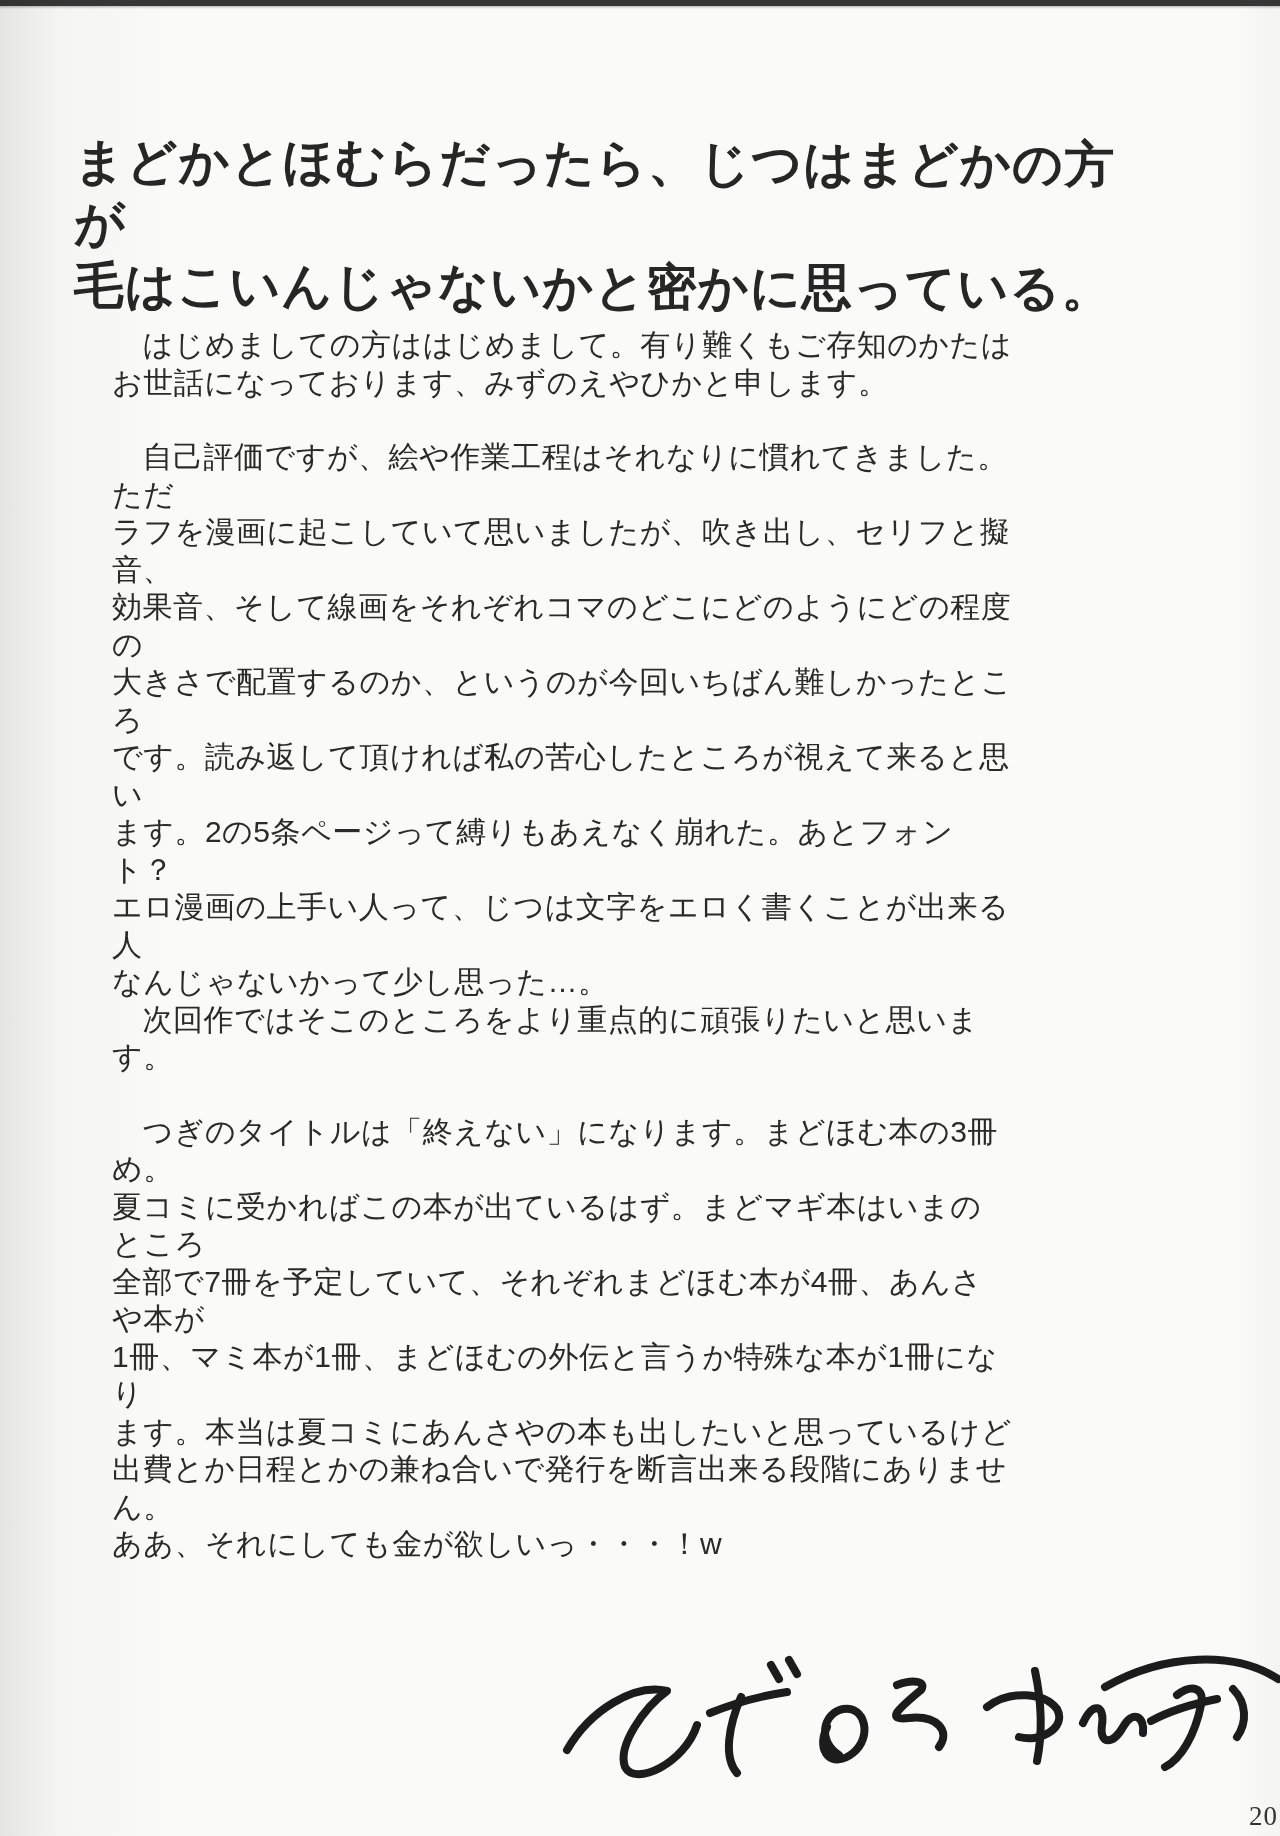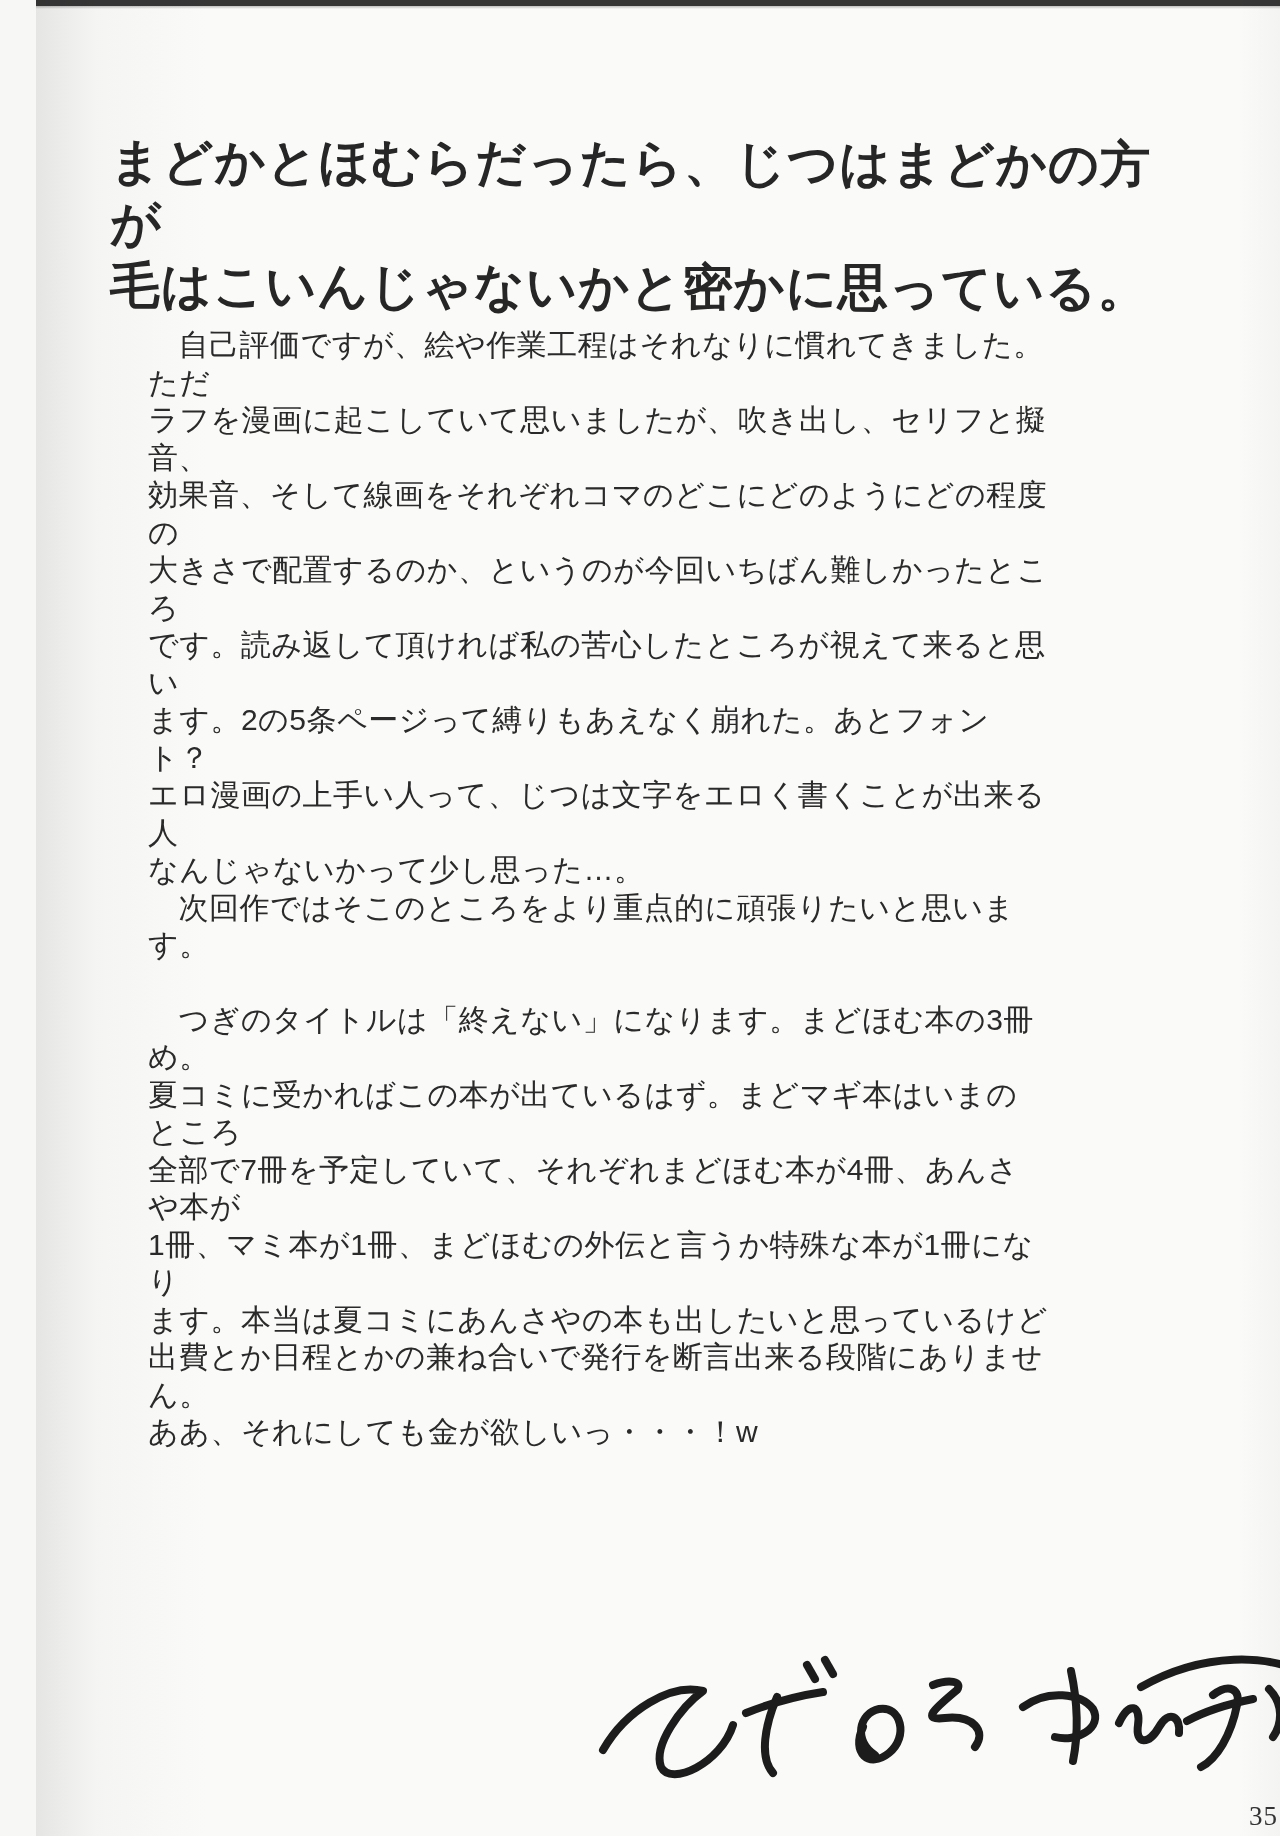--- a/index.html
+++ b/index.html
@@ -10,21 +10,20 @@
     font-family:"Liberation Sans","DejaVu Sans",sans-serif;
     color:#242424;
     position:relative;
   }
   .page{
     position:absolute;inset:0;
     background:
       linear-gradient(to right, rgba(190,190,190,.35) 0px, rgba(220,220,220,.18) 60px, rgba(255,255,255,0) 170px),
       linear-gradient(to left, rgba(225,225,225,.25) 0px, rgba(255,255,255,0) 40px),
       #fafaf8;
-    margin-left: 36px;
   }
   .scan-edge-top{
     position:absolute;top:0;left:0;right:0;height:6px;
     background:#141414;opacity:.85;
   }
   .scan-edge-top2{
     position:absolute;top:6px;left:0;right:0;height:3px;
     background:linear-gradient(to bottom, rgba(20,20,20,.25), rgba(0,0,0,0));
   }
   .title{
@@ -71,20 +70,22 @@
 
 <div class="page">
 
   <div class="scan-edge-top"></div>
   <div class="scan-edge-top2"></div>
 
   <div class="title">まどかとほむらだったら、じつはまどかの方が
 毛はこいんじゃないかと密かに思っている。</div>
 
   <div class="body-text">
+    <p class="para">　はじめましての方ははじめまして。有り難くもご存知のかたは
+お世話になっております、みずのえやひかと申します。</p>
     <p class="para">　自己評価ですが、絵や作業工程はそれなりに慣れてきました。ただ
 ラフを漫画に起こしていて思いましたが、吹き出し、セリフと擬音、
 効果音、そして線画をそれぞれコマのどこにどのようにどの程度の
 大きさで配置するのか、というのが今回いちばん難しかったところ
 です。読み返して頂ければ私の苦心したところが視えて来ると思い
 ます。2の5条ページって縛りもあえなく崩れた。あとフォント？
 エロ漫画の上手い人って、じつは文字をエロく書くことが出来る人
 なんじゃないかって少し思った…。
 　次回作ではそこのところをより重点的に頑張りたいと思います。</p>
     <p class="para">　つぎのタイトルは「終えない」になります。まどほむ本の3冊め。
@@ -117,15 +118,15 @@
       <path d="M538,78 C548,56 560,60 557,80 C554,100 568,100 578,82 C588,64 600,72 598,88"></path>
 
       <path d="M632,50 C648,38 660,44 656,60 C650,90 636,114 620,122"></path>
       <path d="M606,76 C628,64 652,58 672,54"></path>
       <path d="M688,44 C702,58 702,78 692,92"></path>
 
       <path d="M560,42 C620,8 690,6 733,34"></path>
     </svg>
   </div>
 
-  <div class="page-number">35</div>
+  <div class="page-number">20</div>
 
 </div>
 
 </body></html>

